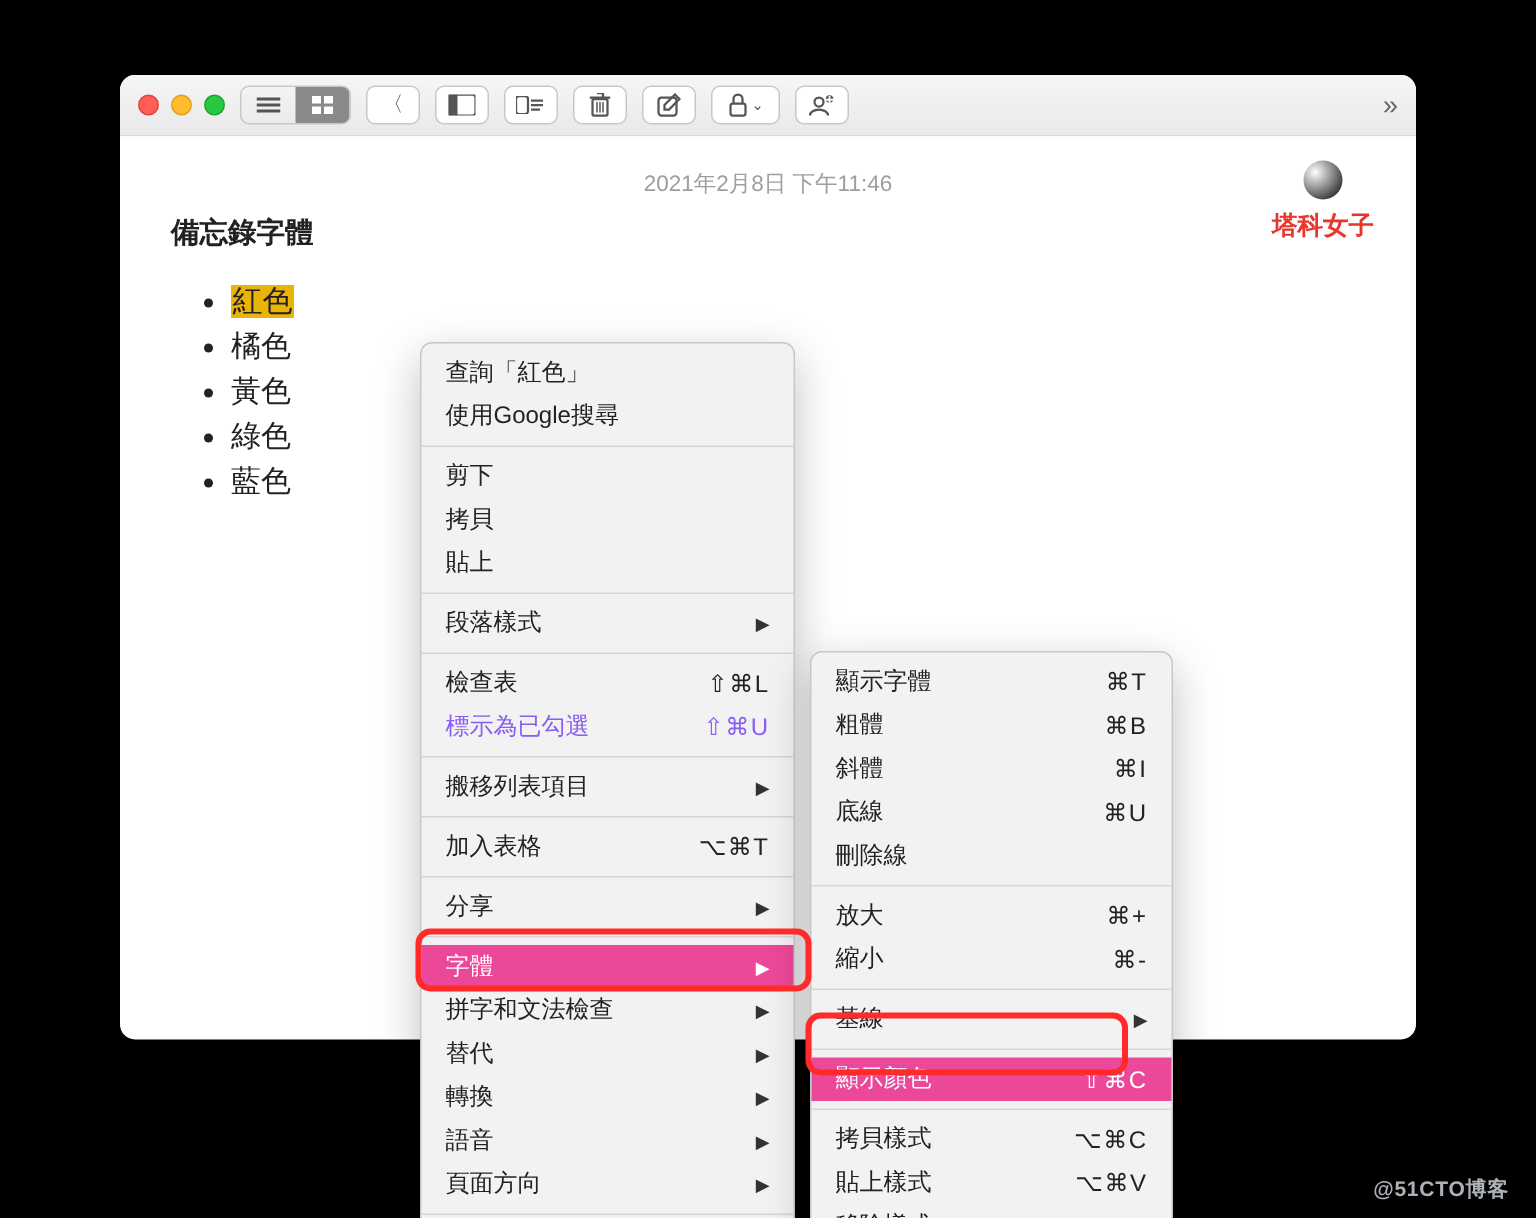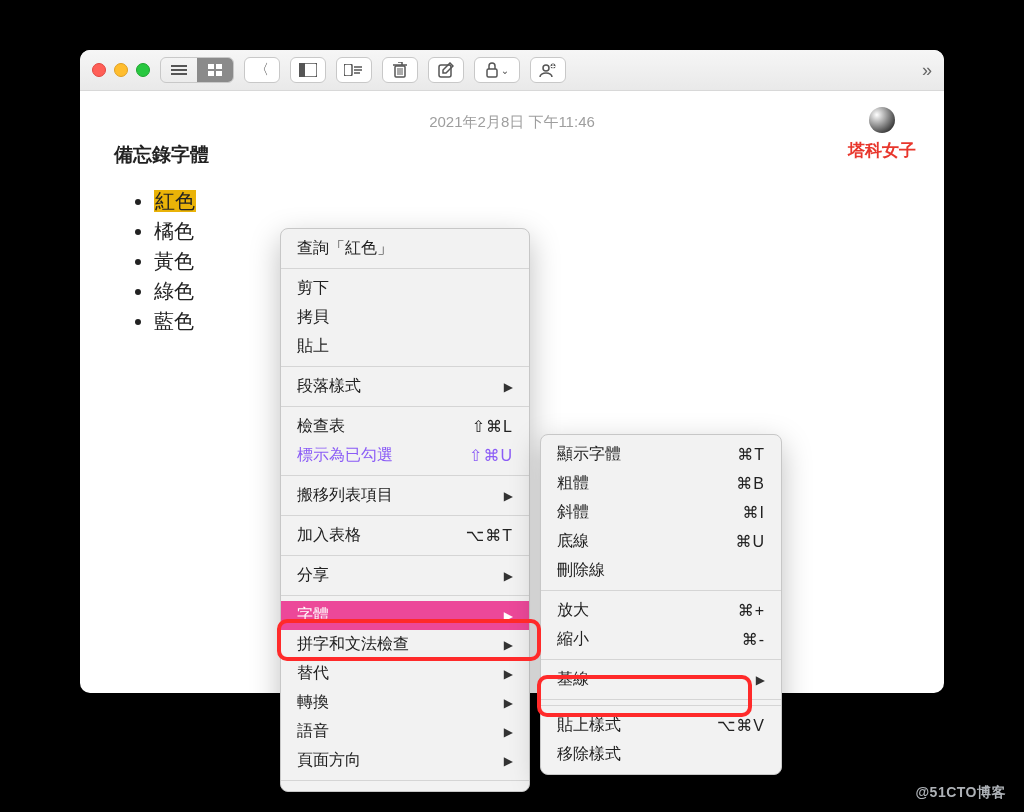--- a/index.html
+++ b/index.html
@@ -174,20 +174,23 @@
       <li>綠色</li>
       <li>藍色</li>
     </ul>
   </div>
 </div>
 
 <div class="ctx" style="left:280px; top:228px; width:248px;">
   <div class="row">
       <span>查詢「紅色」</span>
     </div>
+  <div class="row">
+      <span>使用Google搜尋</span>
+    </div>
   <hr>
   <div class="row">
       <span>剪下</span>
     </div>
   <div class="row">
       <span>拷貝</span>
     </div>
   <div class="row">
       <span>貼上</span>
     </div>
@@ -277,21 +280,29 @@
   <div class="row">
       <span>縮小</span>
       <span class="sc">⌘-</span>
     </div>
   <hr>
   <div class="row">
       <span>基線</span>
       <span class="arrow">▶</span>
     </div>
   <hr>
-  <hr>
+  <div class="row sel-blue">
+      <span>顯示顏色</span>
+      <span class="sc">⇧⌘C</span>
+    </div>
+  <hr>
+  <div class="row">
+      <span>拷貝樣式</span>
+      <span class="sc">⌥⌘C</span>
+    </div>
   <div class="row">
       <span>貼上樣式</span>
       <span class="sc">⌥⌘V</span>
     </div>
   <div class="row">
       <span>移除樣式</span>
     </div>
 </div>
 
 <div class="redbox" style="left:277px; top:619px; width:256px; height:34px;"></div>

